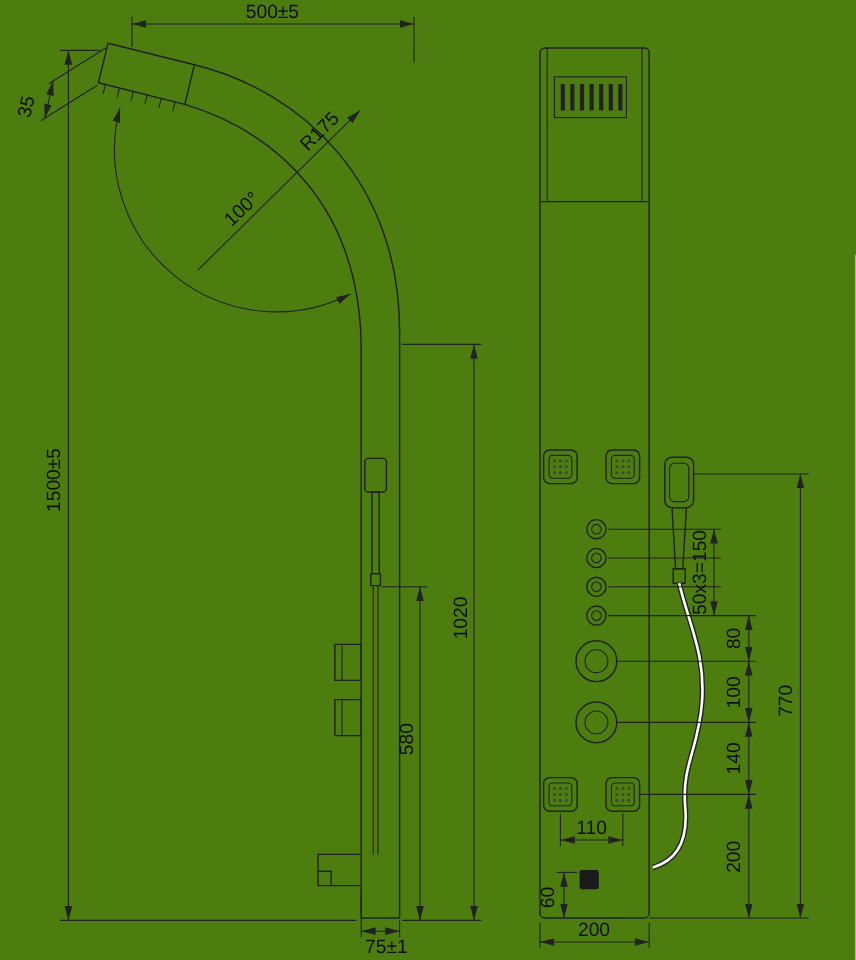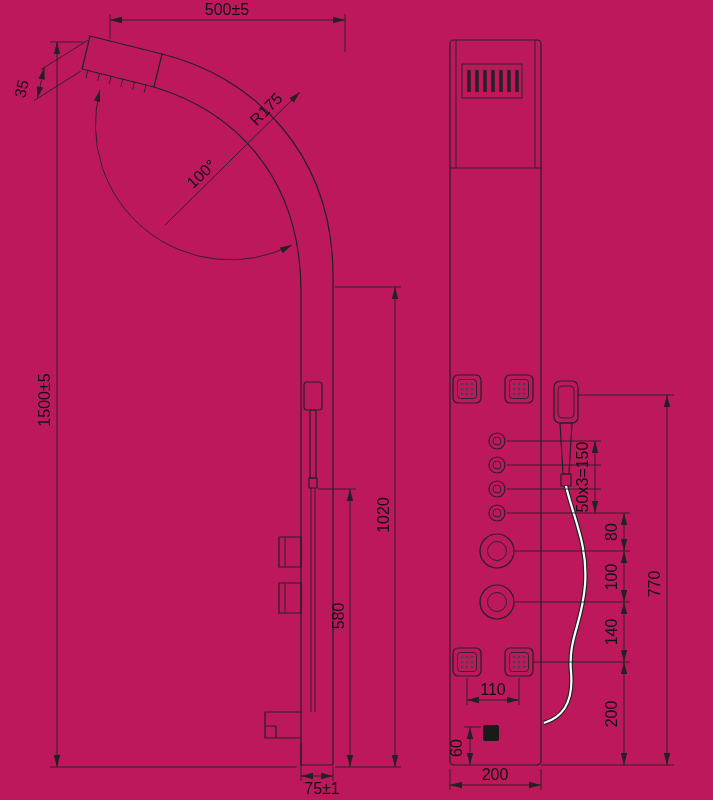--- a/index.html
+++ b/index.html
@@ -1,16 +1,16 @@
 <!DOCTYPE html>
 <html><head>
 <meta charset="utf-8">
 <style>
   html,body{margin:0;padding:0;background:#ffffff;}
-  .stage{width:713px;height:800px;background:#be185d;position:relative;overflow:hidden;}
+  .stage{width:713px;height:800px;background:#4d7c0f;position:relative;overflow:hidden;}
   svg{display:block;}
   .ln{fill:none;stroke:#222;stroke-width:1.2;stroke-linejoin:round;stroke-linecap:round;}
   .thin{fill:none;stroke:#222;stroke-width:0.9;}
   .dim{fill:none;stroke:#222;stroke-width:0.9;}
   .bar{fill:none;stroke:#222;stroke-width:3.5;}
   .hose{fill:none;stroke:#222;stroke-width:4.5;}
   .hosecore{fill:none;stroke:#fff;stroke-width:2.2;}
   text{font-family:"Liberation Sans","DejaVu Sans",sans-serif;font-size:16px;fill:#111;}
 </style>
 </head>

